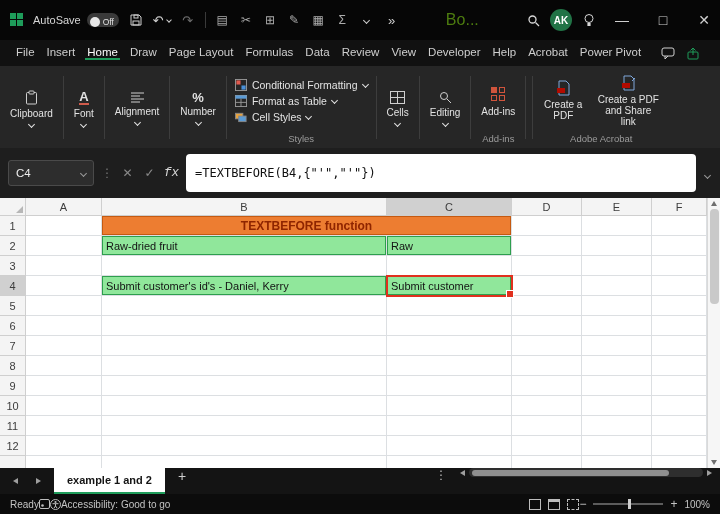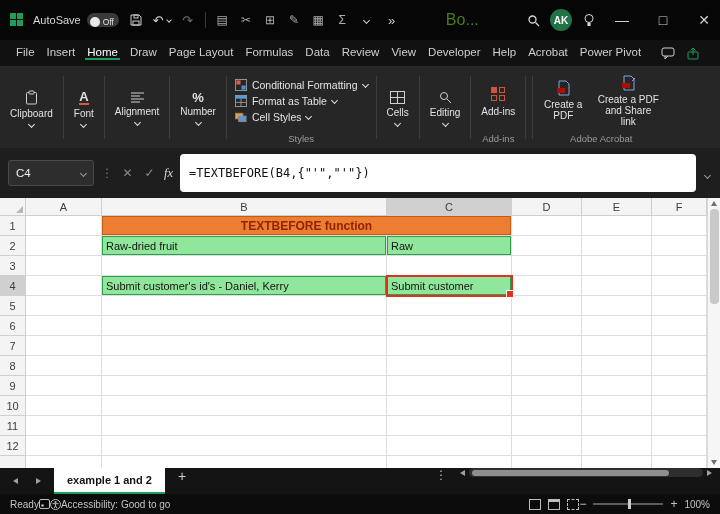--- a/index.html
+++ b/index.html
@@ -40,21 +40,21 @@
   .styles-rows{display:flex;flex-direction:column;justify-content:center;gap:4px;flex:1;padding:0 4px}
   .srow{display:flex;align-items:center;gap:5px;color:#e3e3e3;font-size:10.5px;white-space:nowrap}
   .ricon-A{font-size:13px;color:#e0e0e0;font-weight:bold;border-bottom:2px solid #cf5b4b;line-height:13px}
   .ricon-pct{font-size:13px;color:#e0e0e0;font-weight:bold}
 
   
   .formulabar{height:50px;background:#1e1e1e;display:flex;align-items:center;padding:6px 8px;gap:7px;flex:none}
   .namebox{width:86px;height:26px;background:#2d2d2d;border:1px solid #4a4a4a;border-radius:3px;color:#f0f0f0;font-size:11.5px;display:flex;align-items:center;padding:0 7px;gap:5px}
   .fdots{color:#777;font-size:12px}
   .fico{color:#8a8a8a;font-size:12px;width:15px;text-align:center}
-  .fx{font-style:italic;color:#d8d8d8;font-family:Liberation Serif, serif;font-size:12.5px}
+  .fx{font-style:italic;color:#d8d8d8;font-family:Liberation Mono, monospace;font-size:12.5px}
   .finput{flex:1;height:38px;background:#fff;border-radius:4px;color:#111;font-family:"DejaVu Sans Mono",monospace;font-size:12px;display:flex;align-items:center;padding:0 9px;white-space:nowrap;overflow:hidden}
   .fexpand{color:#9a9a9a;padding:0 2px}
 
   
   .sheet{flex:1;display:flex;min-height:0;background:#fff}
   .gridwrap{flex:1;overflow:hidden;background:#fff}
   .grow{display:grid;grid-template-columns:26px 76px 285px 125px 70px 70px 1fr;height:20px}
   .grow.head{height:18px}
   .hcell{background:#f4f4f4;border-right:1px solid #cfcfcf;border-bottom:1px solid #cfcfcf;color:#3c3c3c;font-size:11px;display:flex;align-items:center;justify-content:center;position:relative}
   .hcell.sel{background:#d0d0d0}

